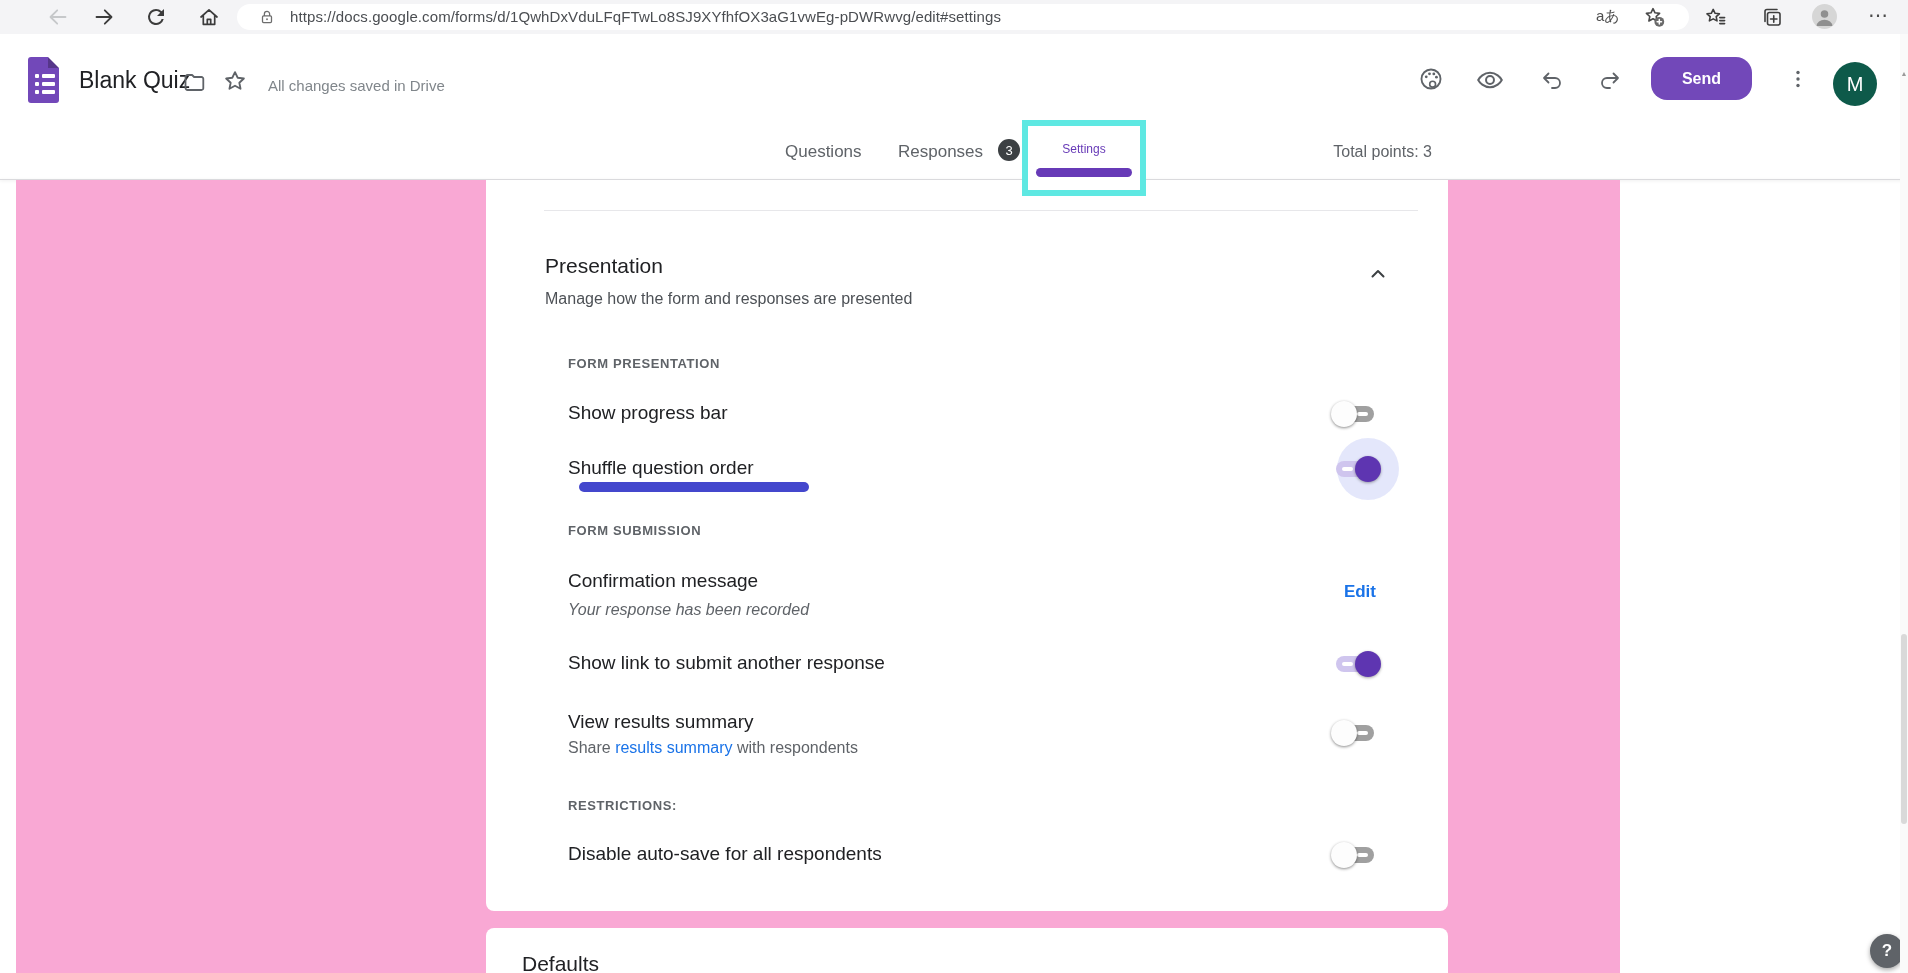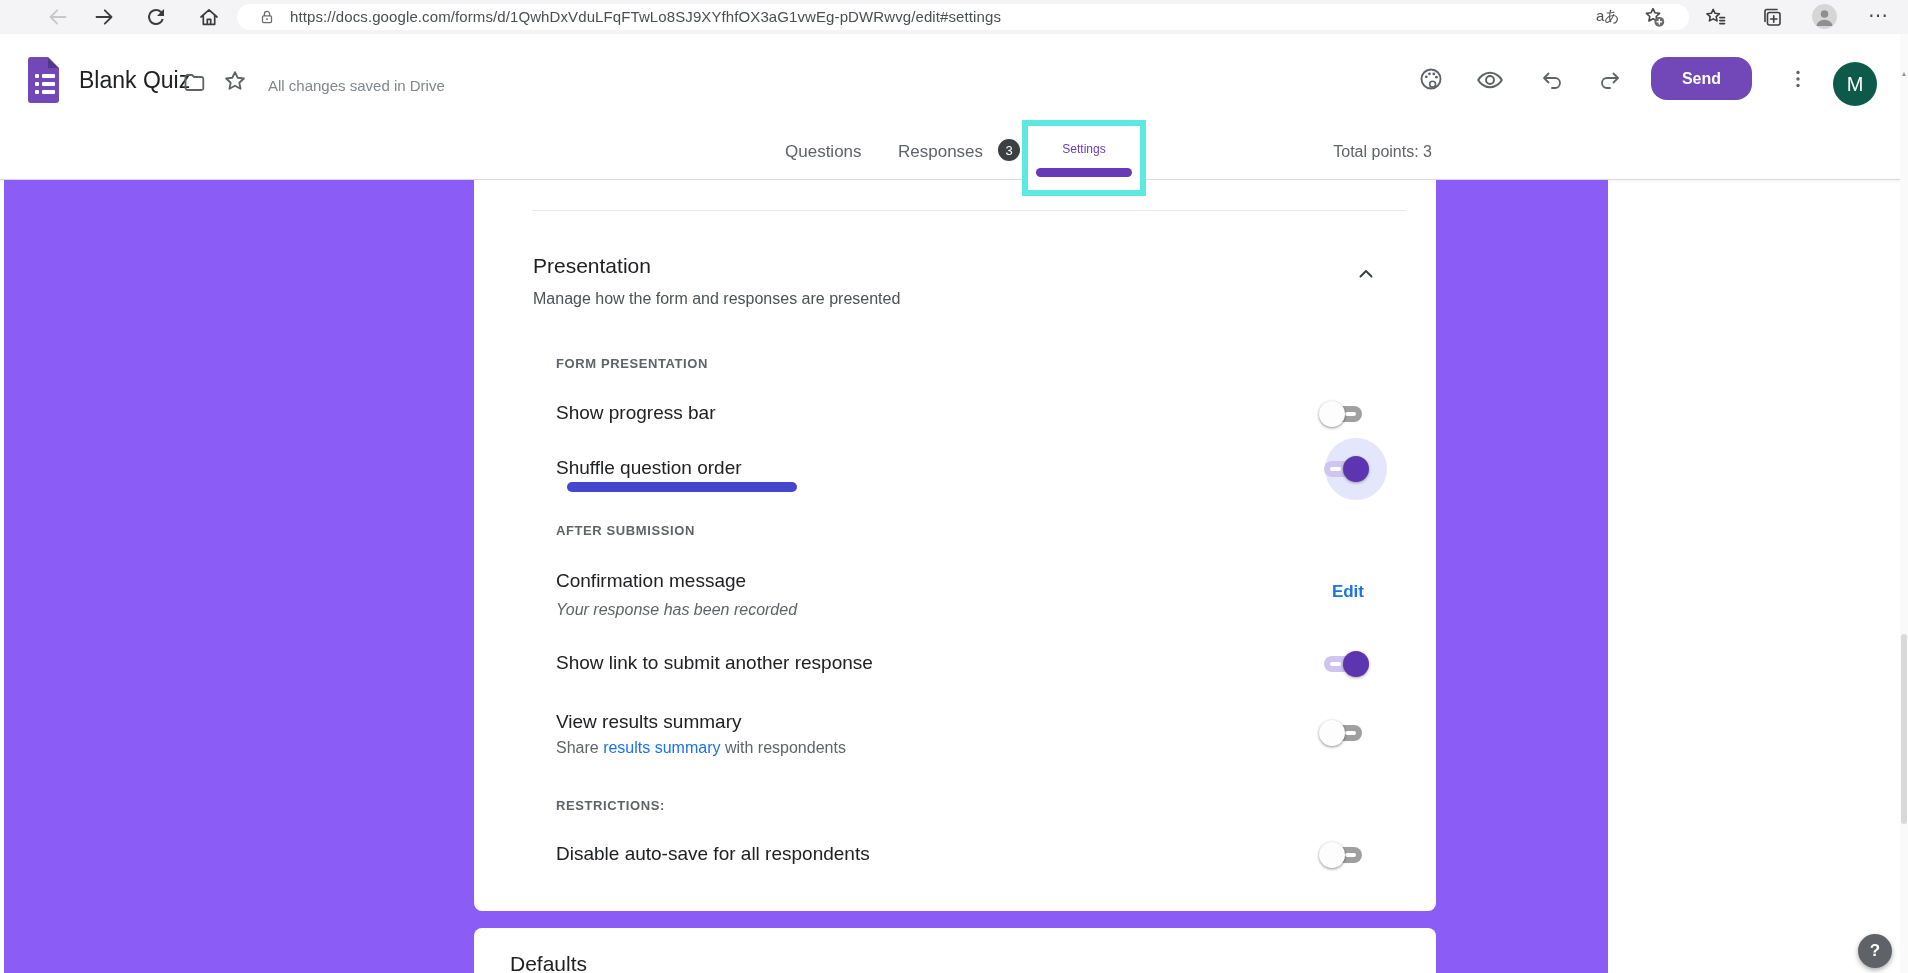--- a/index.html
+++ b/index.html
@@ -37,21 +37,21 @@
   
   .tab{position:absolute;top:108px;font-size:17px;color:#5f6368;cursor:pointer;white-space:nowrap;}
   .badge{position:absolute;left:998px;top:105px;width:22px;height:22px;border-radius:50%;background:#3c4043;
     color:#fff;font-size:13px;display:flex;align-items:center;justify-content:center;}
   .total-points{position:absolute;right:476px;top:109px;font-size:16px;color:#5f6368;}
   .settings-highlight{position:absolute;left:1022px;top:86px;width:112px;height:64px;border:6px solid #5ee8e2;background:#ffffff;z-index:6;}
   .settings-label{position:absolute;left:50%;transform:translateX(-50%);top:16px;font-size:12px;font-weight:normal;color:#673ab7;cursor:pointer;white-space:nowrap;}
   .settings-underline{position:absolute;left:50%;transform:translateX(-50%);top:42px;width:96px;height:9px;border-radius:4.5px;background:#673ab7;}
 
   
-  .content{position:absolute;left:4px;top:180px;width:1604px;height:793px;background:#8b5cf6;}
+  .content{position:absolute;left:16px;top:180px;width:1604px;height:793px;background:#f9a8d4;}
   .card{position:absolute;left:470px;top:0;width:962px;height:731px;background:#ffffff;border-radius:0 0 8px 8px;}
   .card-divider{position:absolute;left:58px;right:30px;top:30px;height:1px;background:#e7e7ea;}
   .sec-title{position:absolute;left:59px;top:74px;font-size:21px;color:#202124;}
   .sec-sub{position:absolute;left:59px;top:110px;font-size:16px;color:#4d5156;}
   .collapse-btn{position:absolute;right:58px;top:82px;width:24px;height:24px;color:#3c4043;cursor:pointer;}
   .group-hdr{position:absolute;left:82px;font-size:13px;font-weight:bold;color:#5f6368;letter-spacing:.6px;}
   .row-label{position:absolute;left:82px;font-size:19px;color:#202124;}
   .row-sub{position:absolute;left:82px;font-size:16px;color:#5f6368;}
   .italic{font-style:italic;}
   .link{color:#1a73e8;cursor:pointer;margin-top:48px;}
@@ -240,21 +240,21 @@
         <div class="knob"></div>
       </div>
 
     <div class="row-label" style="top:277px">Shuffle question order</div>
     <div class="annotation-underline"></div>
     <div class="toggle on halo" style="top:275px">
         <div class="track"></div>
         <div class="knob"></div>
       </div>
 
-    <div class="group-hdr" style="top:343px">AFTER SUBMISSION</div>
+    <div class="group-hdr" style="top:343px">FORM SUBMISSION</div>
 
     <div class="row-label" style="top:390px">Confirmation message</div>
     <div class="row-sub italic" style="top:421px">Your response has been recorded</div>
     <div class="edit-link">Edit</div>
 
     <div class="row-label" style="top:472px">Show link to submit another response</div>
     <div class="toggle on" style="top:470px">
         <div class="track"></div>
         <div class="knob"></div>
       </div>

